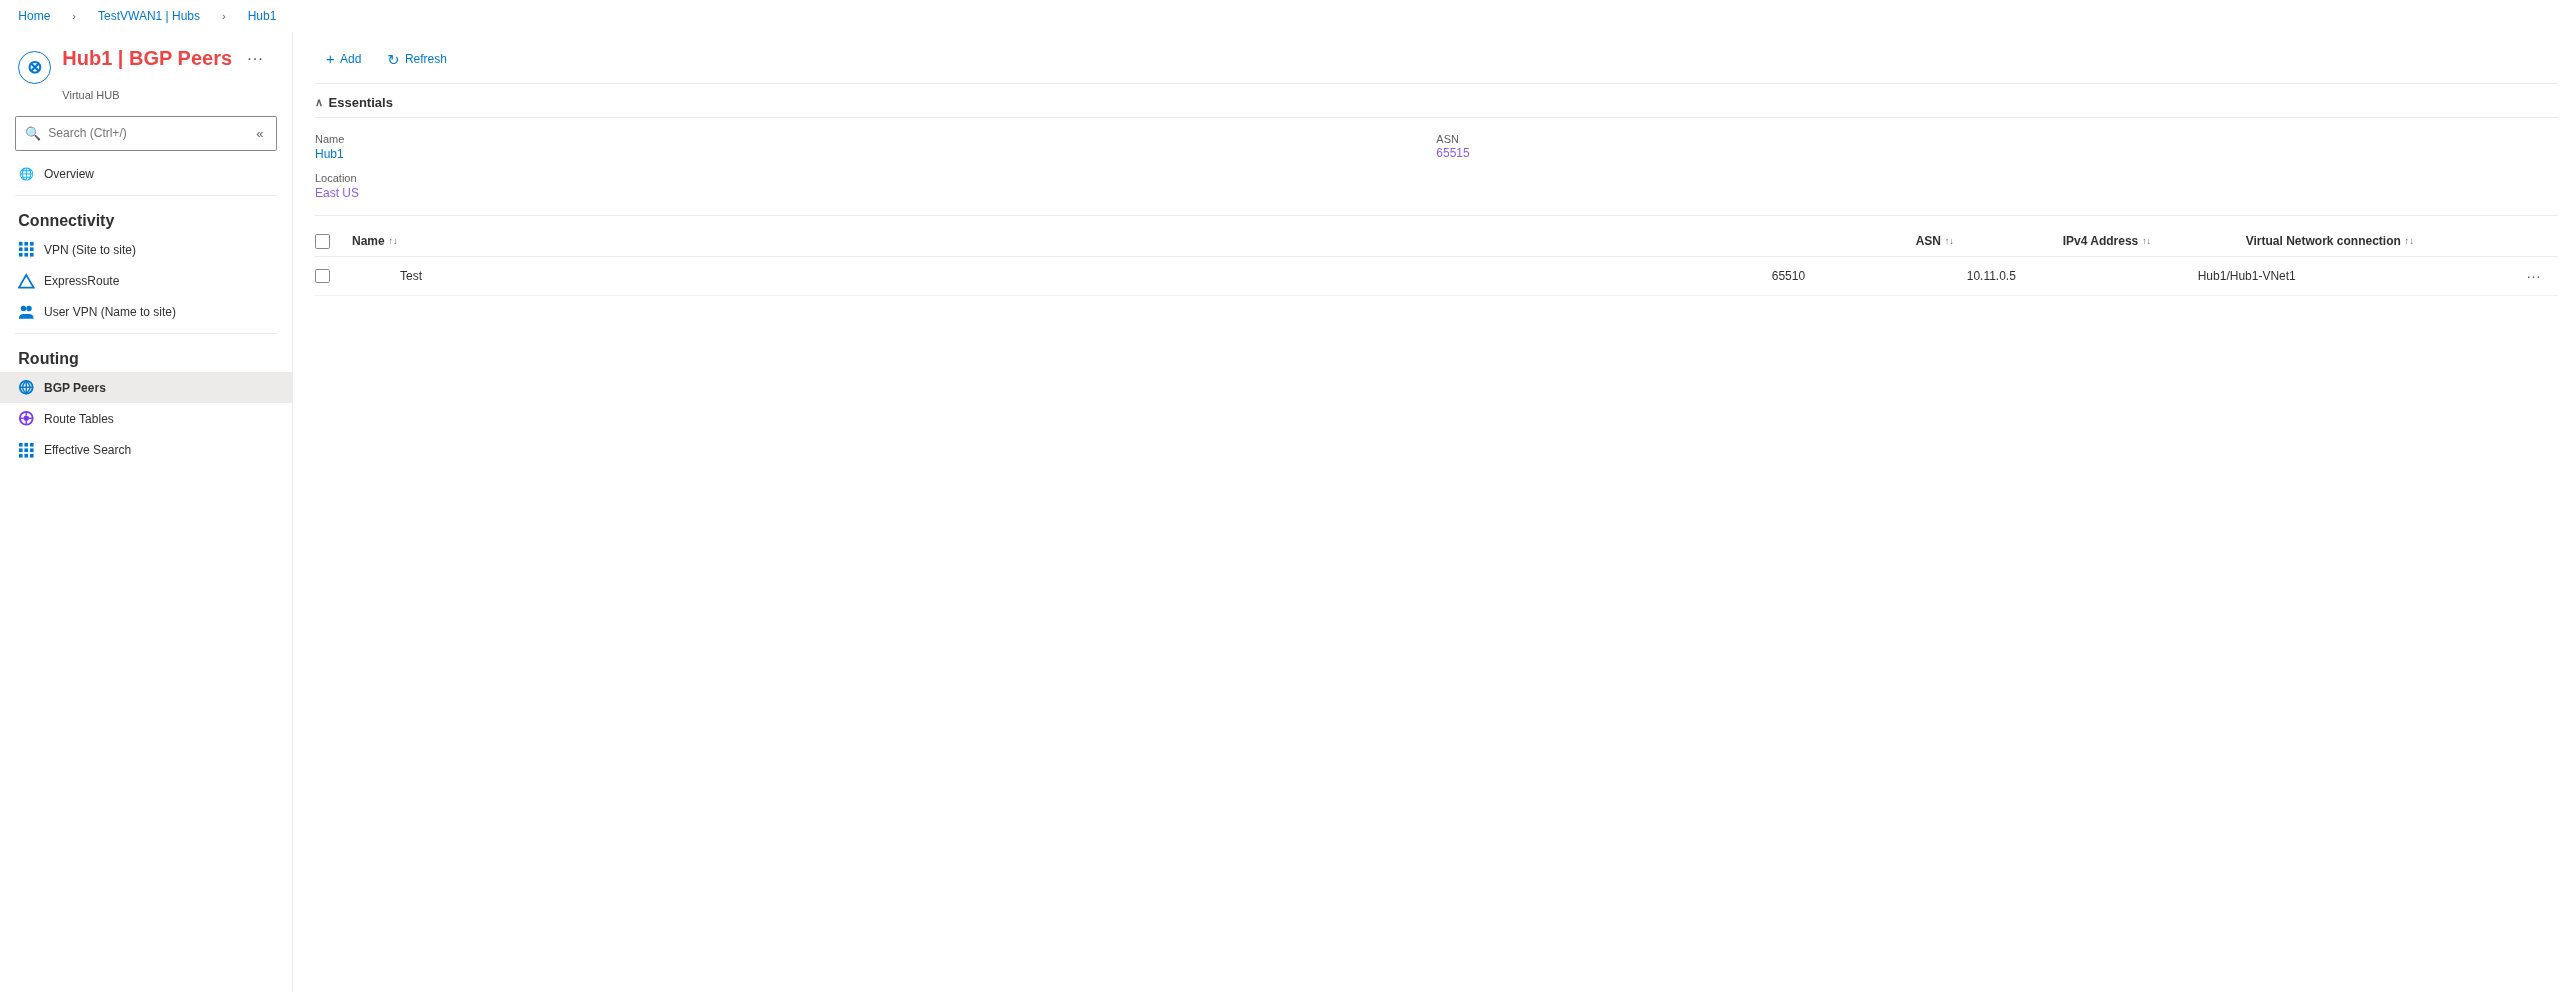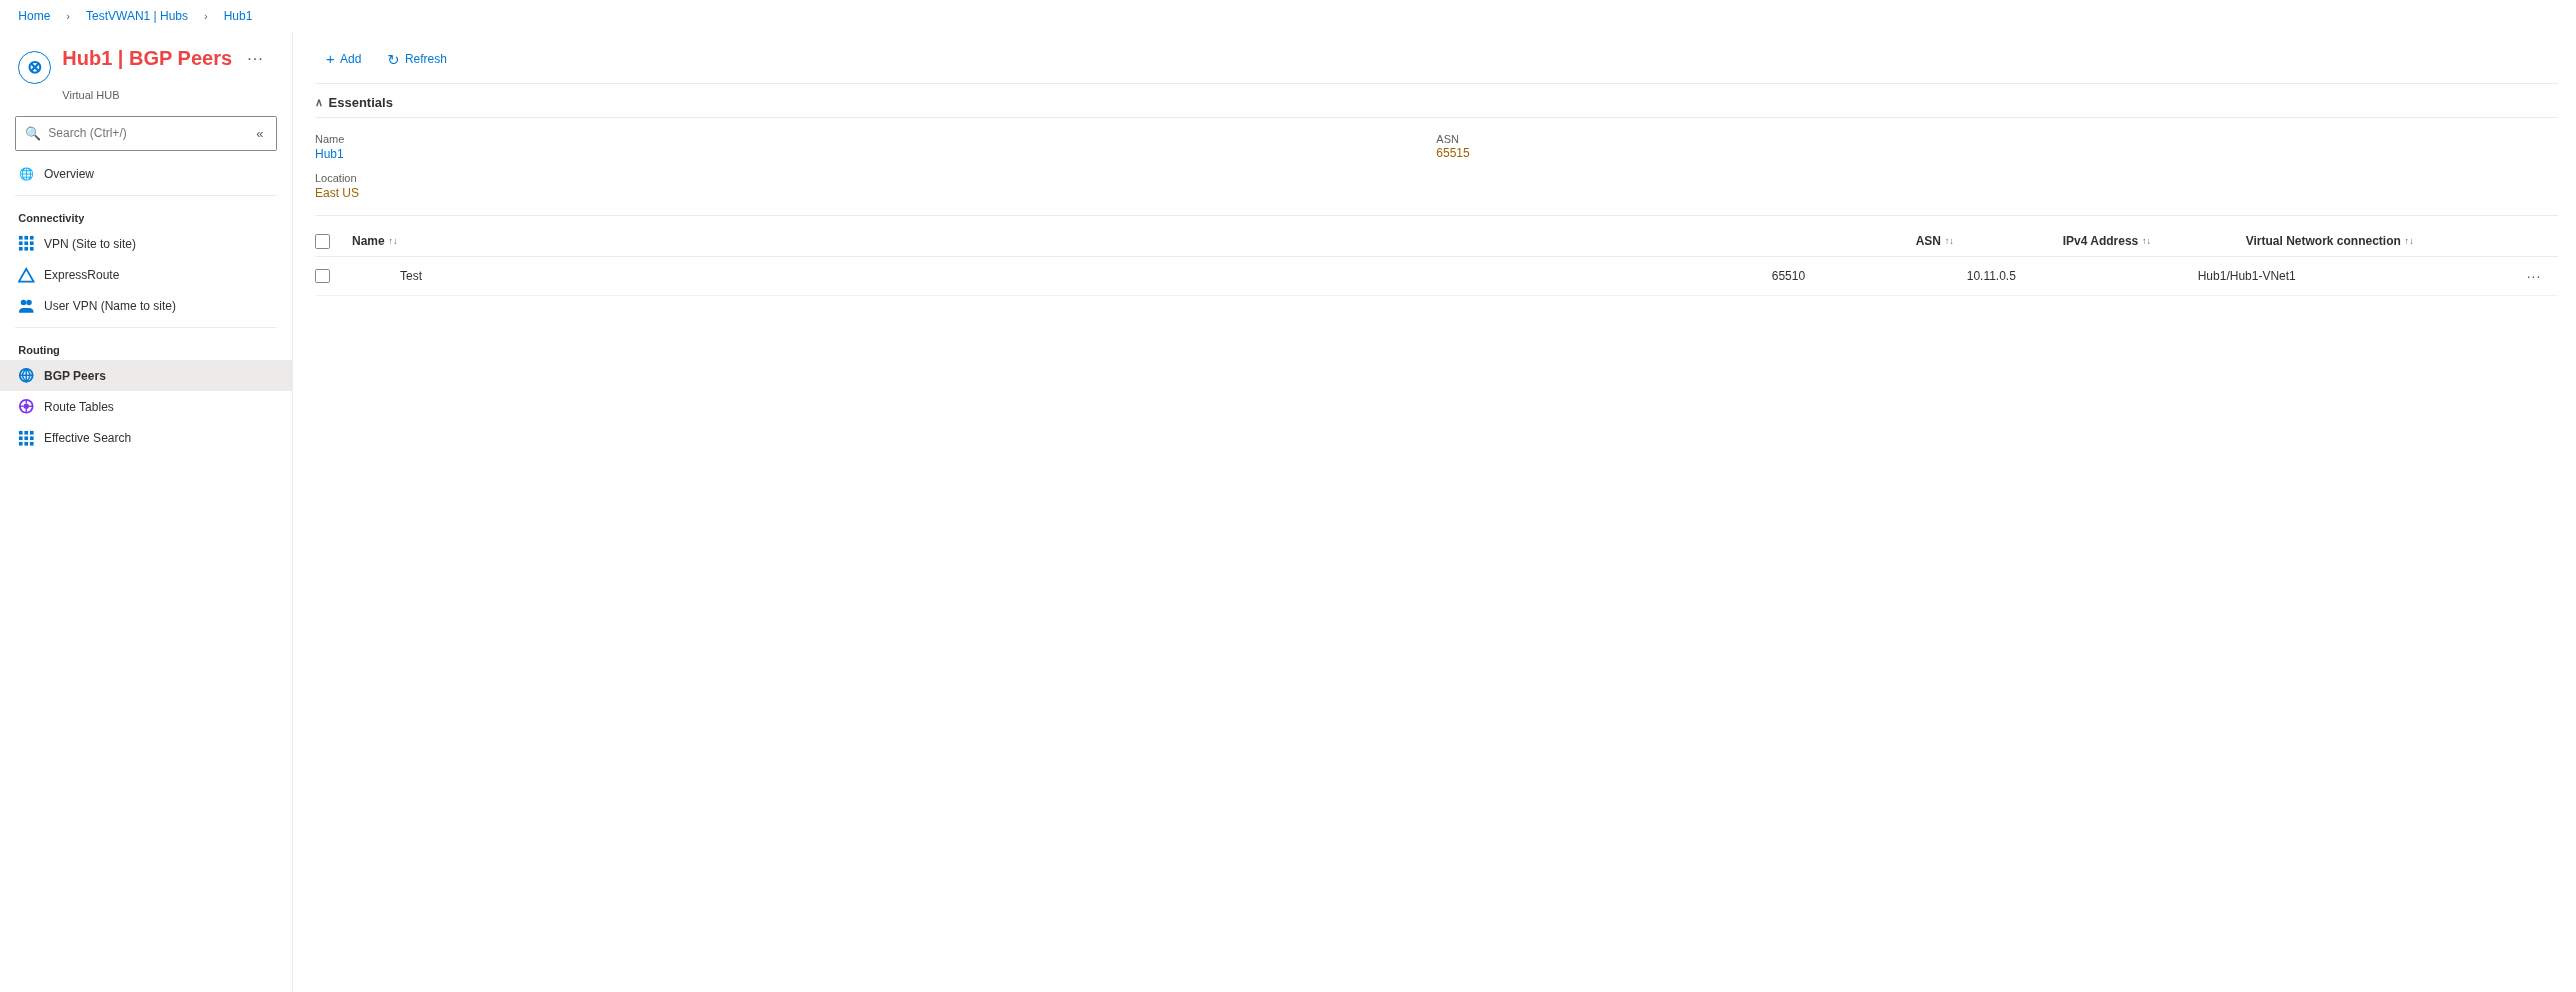--- a/index.html
+++ b/index.html
@@ -1,19 +1,19 @@
 <!DOCTYPE html>
 <html style="font-size:14.7px"><head>
   <meta charset="utf-8">
   <style>
     * { box-sizing: border-box; margin: 0; padding: 0; }
     body { font-family: 'Segoe UI', Arial, sans-serif; font-size: 13px; color: #323130; background: #fff; display: flex; flex-direction: column; height: 100vh; overflow: hidden; }
 
     
-    .breadcrumb { display: flex; align-items: center; gap: 16px; padding: 9.2px 18.3px; font-size: 12px; color: #0078d4; }
+    .breadcrumb { display: flex; align-items: center; gap: 22px; padding: 9.2px 18.3px; font-size: 12px; color: #0078d4; }
     .breadcrumb span { color: #605e5c; }
     .breadcrumb a { color: #0078d4; text-decoration: none; cursor: pointer; }
     .breadcrumb-sep { color: #605e5c; font-size: 11px; }
 
     
     .layout { display: flex; flex: 1; overflow: hidden; }
 
     
     .sidebar { width: 293px; min-width: 293px; border-right: 0.9px solid #edebe9; display: flex; flex-direction: column; overflow-y: auto; padding-bottom: 18.3px; }
 
@@ -24,21 +24,21 @@
     .hub-title { font-size: 20px; font-weight: 600; color: #ef4444; }
     .hub-title-bold { font-weight: 700; }
     .hub-subtitle { font-size: 11px; color: #605e5c; margin-top: 19px; }
     .hub-more { font-size: 16.5px; color: #605e5c; cursor: pointer; margin-left: 7.3px; align-self: center; }
 
     .search-box { margin: 7.3px 14.7px; display: flex; align-items: center; border: 0.9px solid #8a8886; border-radius: 1.8px; padding: 5.5px 9.2px; gap: 7.3px; }
     .search-box input { border: none; outline: none; font-size: 12px; color: #323130; width: 165px; background: transparent; }
     .search-icon-svg { color: #605e5c; font-size: 13px; }
     .collapse-btn { margin-left: auto; cursor: pointer; color: #605e5c; font-size: 13px; padding: 3.7px; }
 
-    .sidebar-section-label { font-size: 11px; font-weight: 600; color: #323130; padding: 11px 18.3px 3.7px 18.3px; }
+    .sidebar-section-label { font-size: 16px; font-weight: 600; color: #323130; padding: 11px 18.3px 3.7px 18.3px; }
 
     .sidebar-item { display: flex; align-items: center; gap: 9.2px; padding: 7.3px 18.3px; cursor: pointer; font-size: 12px; color: #323130; }
     .sidebar-item.active { background: #edebe9; font-weight: 600; }
     .sidebar-item-icon { width: 16.5px; height: 16.5px; display: flex; align-items: center; justify-content: center; flex-shrink: 0; }
 
     .sidebar-divider { border: none; border-top: 0.9px solid #edebe9; margin: 5.5px 14.7px; }
 
     
     .content { flex: 1; overflow-y: auto; padding: 0 18.3px 18.3px 22px; }
 
@@ -46,21 +46,21 @@
     .toolbar { display: flex; align-items: center; gap: 3.7px; padding: 13px 0 9.2px 0; border-bottom: 0.9px solid #edebe9; }
     .toolbar-btn { display: flex; align-items: center; gap: 5.5px; padding: 5.5px 11px; font-size: 12px; color: #0078d4; cursor: pointer; border: none; background: transparent; border-radius: 1.8px; }
 
     
     .essentials-header { display: flex; align-items: center; gap: 5.5px; padding: 11px 0 7.3px 0; font-size: 13px; font-weight: 600; color: #323130; border-bottom: 0.9px solid #edebe9; }
     .chevron-icon { font-size: 11px; color: #605e5c; }
 
     .essentials-grid { display: grid; grid-template-columns: 1fr 1fr; gap: 0; padding: 9.2px 0; border-bottom: 0.9px solid #edebe9; }
     .essentials-item { padding: 5.5px 0; }
     .essentials-label { font-size: 11px; color: #605e5c; margin-bottom: 1.8px; }
-    .essentials-value { font-size: 12px; color: #a16207; }
+    .essentials-value { font-size: 12px; color: #8b5cf6; }
     .essentials-value.link { color: #0078d4; cursor: pointer; text-decoration: none; }
 
     
     .table-container { margin-top: 11px; }
     .table-header-row { display: grid; grid-template-columns: 37px 1fr 147px 183px 275px 37px; align-items: center; border-bottom: 0.9px solid #edebe9; padding: 7.3px 0; }
     .table-col-header { display: flex; align-items: center; gap: 3.7px; font-size: 12px; font-weight: 600; color: #323130; }
     .sort-icon { font-size: 9.2px; color: #605e5c; display: flex; flex-direction: column; line-height: 1; }
     .table-data-row { display: grid; grid-template-columns: 37px 1fr 147px 183px 275px 37px; align-items: center; padding: 9.2px 0; border-bottom: 0.9px solid #f3f2f1; gap: 48px; }
     .table-cell { font-size: 12px; color: #323130; }
     .table-checkbox { width: 14.7px; height: 14.7px; border: 0.9px solid #8a8886; border-radius: 1.8px; cursor: pointer; display: flex; align-items: center; justify-content: center; }

